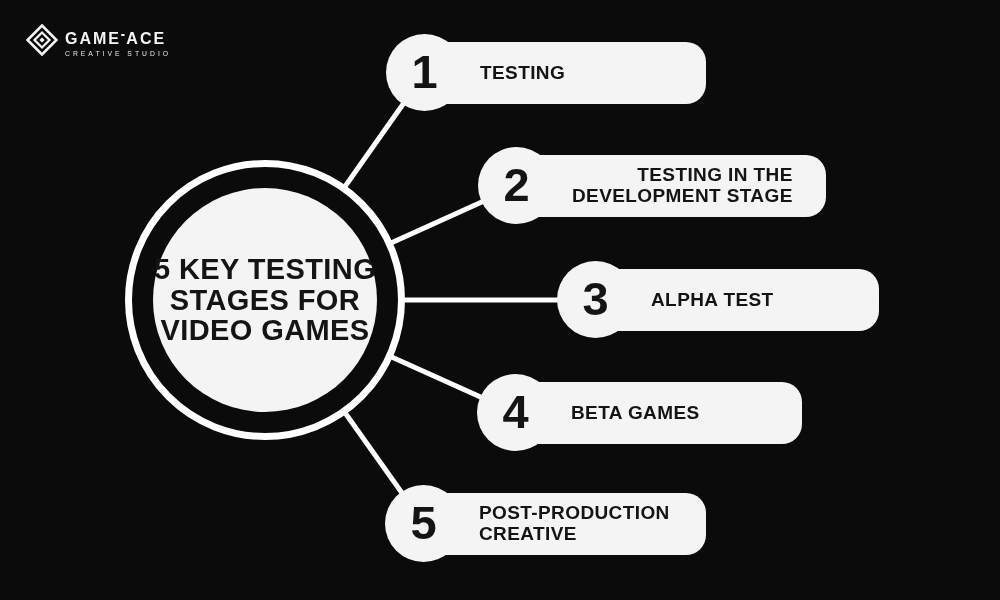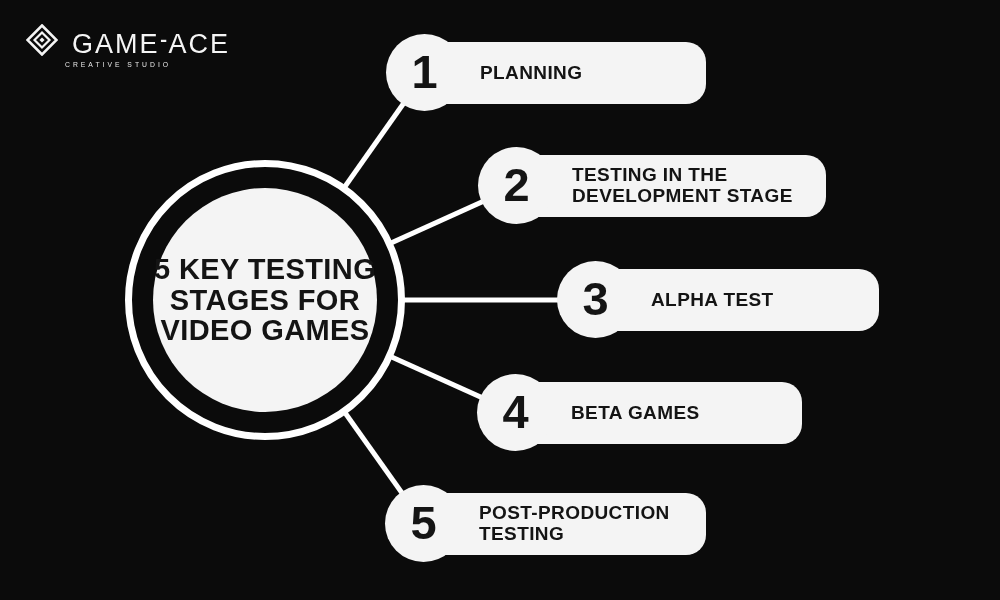--- a/index.html
+++ b/index.html
@@ -43,23 +43,22 @@
     position:absolute;left:94px;top:8px;height:62px;right:16px;
     display:flex;align-items:center;
     font-weight:700;font-size:19px;line-height:1.1;letter-spacing:0.4px;
     color:#141414;white-space:pre-line;
   }
 
   
   .logo{position:absolute;left:26px;top:24px;display:flex;align-items:flex-start;}
   .logo-icon{width:32px;height:32px;margin-right:7px;}
   .logo-name{
-    color:#f5f5f5;font-weight:400;font-size:27px;letter-spacing:2px;line-height:1;
+    color:#f5f5f5;font-weight:700;font-size:16px;letter-spacing:2px;line-height:1;
     margin-top:7px;
-    margin-left:7px;
   }
   .logo-name .dash{display:inline-block;transform:translateY(-5px) scaleX(0.8);margin:0 -1px;}
   .logo-tagline{
     color:#e9e9e9;font-size:6.8px;letter-spacing:3px;font-weight:400;
     margin-top:3px;
   }
 </style>
 </head>
 <body>
 
@@ -91,29 +90,29 @@
       <div class="logo-name"><span>GAME</span><span class="dash">-</span><span>ACE</span></div>
       <div class="logo-tagline">CREATIVE STUDIO</div>
     </div>
   </div>
 
   <div class="pill" style="left:386px;top:34px;">
     <div class="bar" style="width:290px;"></div>
     <div class="num-circle">
       <span class="num">1</span>
     </div>
-    <div class="label" style="width:210px;">PLANNING</div>
+    <div class="label" style="width:210px;">TESTING</div>
   </div>
 
   <div class="pill" style="left:478px;top:147px;">
     <div class="bar" style="width:318px;"></div>
     <div class="num-circle">
       <span class="num">2</span>
     </div>
-    <div class="label" style="width:240px;">TESTING IN THE
+    <div class="label" style="width:240px;text-align:right;">TESTING IN THE
 DEVELOPMENT STAGE</div>
   </div>
 
   <div class="pill" style="left:557px;top:261px;">
     <div class="bar" style="width:292px;"></div>
     <div class="num-circle">
       <span class="num">3</span>
     </div>
     <div class="label" style="width:215px;">ALPHA TEST</div>
   </div>
@@ -125,16 +124,16 @@
     </div>
     <div class="label" style="width:215px;">BETA GAMES</div>
   </div>
 
   <div class="pill" style="left:385px;top:485px;">
     <div class="bar" style="width:291px;"></div>
     <div class="num-circle">
       <span class="num">5</span>
     </div>
     <div class="label" style="width:210px;">POST-PRODUCTION
-TESTING</div>
+CREATIVE</div>
   </div>
 
 </div>
 
 </body></html>

